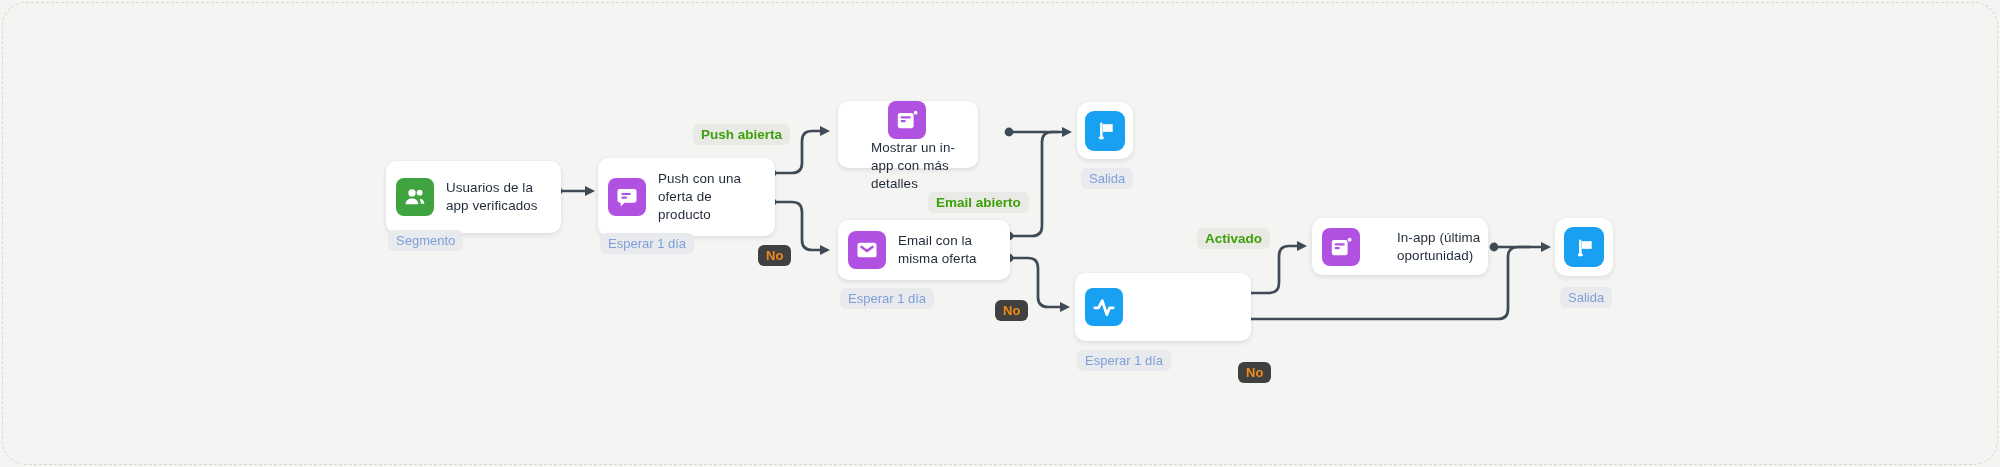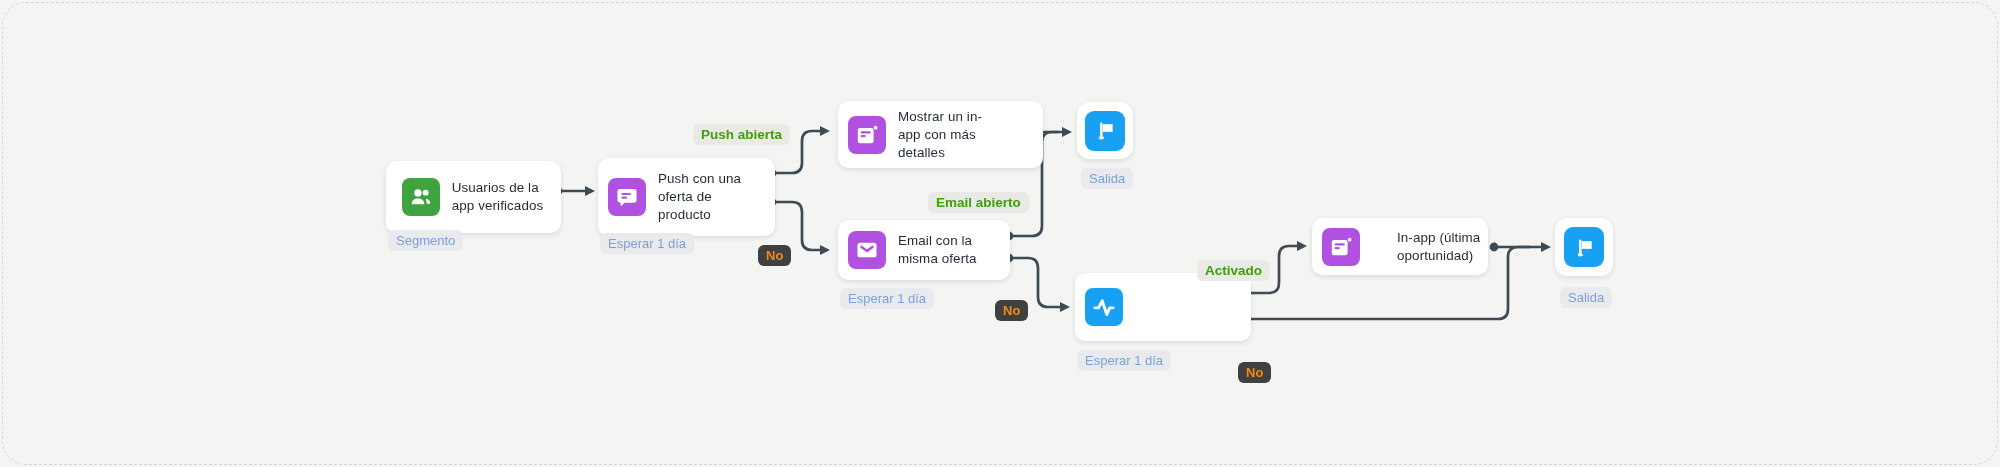--- a/index.html
+++ b/index.html
@@ -73,21 +73,21 @@
     <circle class="port" cx="1494" cy="247" r="4.4"></circle>
     <polygon class="arrow" points="595,191 585,186 585,196"></polygon>
     <polygon class="arrow" points="830,131 820,126 820,136"></polygon>
     <polygon class="arrow" points="830,250 820,245 820,255"></polygon>
     <polygon class="arrow" points="1072,132 1062,127 1062,137"></polygon>
     <polygon class="arrow" points="1070,307 1060,302 1060,312"></polygon>
     <polygon class="arrow" points="1307,246 1297,241 1297,251"></polygon>
     <polygon class="arrow" points="1551,247 1541,242 1541,252"></polygon>
   </svg>
 
-  <div class="node" style="left:386px;top:161px;width:175px;height:72px;justify-content:center;">
+  <div class="node" style="left:386px;top:161px;width:175px;height:72px;">
     <div class="nicon green">
       <svg width="26" height="26" viewBox="0 0 24 24" fill="#fff">
         <circle cx="9.2" cy="8.2" r="3.4"></circle>
         <path d="M3.4 18.3c0-3.2 2.6-5 5.8-5s5.8 1.8 5.8 5v.5H3.4z"></path>
         <circle cx="16.3" cy="8" r="2.7"></circle>
         <path d="M16.6 13.5c2.4.5 4 2 4 4.3v.5h-3.2z"></path>
       </svg>
     </div>
     <div class="ntitle">Usuarios de la
 app verificados</div>
@@ -104,21 +104,21 @@
       </svg>
     </div>
     <div class="ntitle">Push con una
 oferta de
 producto</div>
   </div>
   <span class="chip wait" style="left:600px;top:233px;">Esperar 1 día</span>
   <span class="chip no" style="left:758px;top:233px;">No</span>
   <span class="chip yes" style="left:693px;top:124px;">Push abierta</span>
 
-  <div class="node" style="left:838px;top:101px;width:205px;height:67px;">
+  <div class="node" style="left:838px;top:101px;width:140px;height:67px;flex-direction:column;">
     <div class="nicon purple">
       <svg width="26" height="26" viewBox="0 0 24 24">
         <rect x="3.5" y="5.6" width="14.6" height="14" rx="2" fill="#fff"></rect>
         <circle cx="20" cy="5.2" r="1.7" fill="#fff"></circle>
         <rect x="6.1" y="8.6" width="9.4" height="2" rx="1" fill="#b151e2"></rect>
         <rect x="6.1" y="12" width="4.8" height="2" rx="1" fill="#b151e2"></rect>
       </svg>
     </div>
     <div class="ntitle">Mostrar un in-
 app con más
@@ -152,21 +152,21 @@
 
   <div class="node" style="left:1075px;top:273px;width:176px;height:68px;">
     <div class="nicon blue">
       <svg width="26" height="26" viewBox="0 0 24 24">
         <path d="M3.5 12.8 H7 L10.4 6.2 L14.6 19 L17.2 12.8 H20.5" stroke="#fff" stroke-width="2.6" fill="none" stroke-linecap="round" stroke-linejoin="round"></path>
       </svg>
     </div>
   </div>
   <span class="chip wait" style="left:1077px;top:350px;">Esperar 1 día</span>
   <span class="chip no" style="left:1238px;top:350px;">No</span>
-  <span class="chip yes" style="left:1197px;top:260px;">Activado</span>
+  <span class="chip yes" style="left:1197px;top:228px;">Activado</span>
 
   <div class="node" style="left:1312px;top:218px;width:176px;height:57px;gap:25px;">
     <div class="nicon purple">
       <svg width="26" height="26" viewBox="0 0 24 24">
         <rect x="3.5" y="5.6" width="14.6" height="14" rx="2" fill="#fff"></rect>
         <circle cx="20" cy="5.2" r="1.7" fill="#fff"></circle>
         <rect x="6.1" y="8.6" width="9.4" height="2" rx="1" fill="#b151e2"></rect>
         <rect x="6.1" y="12" width="4.8" height="2" rx="1" fill="#b151e2"></rect>
       </svg>
     </div>

